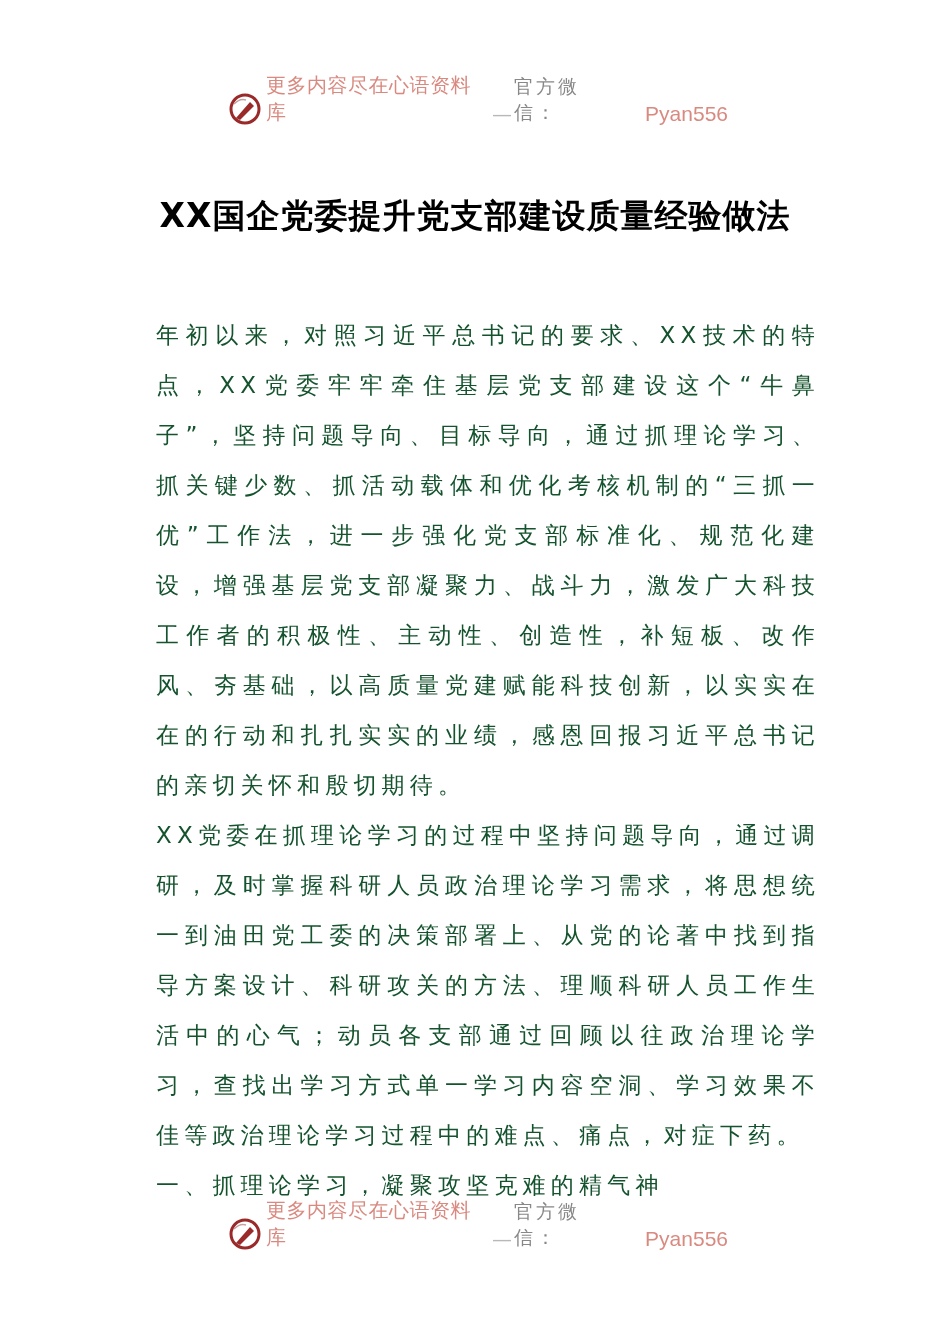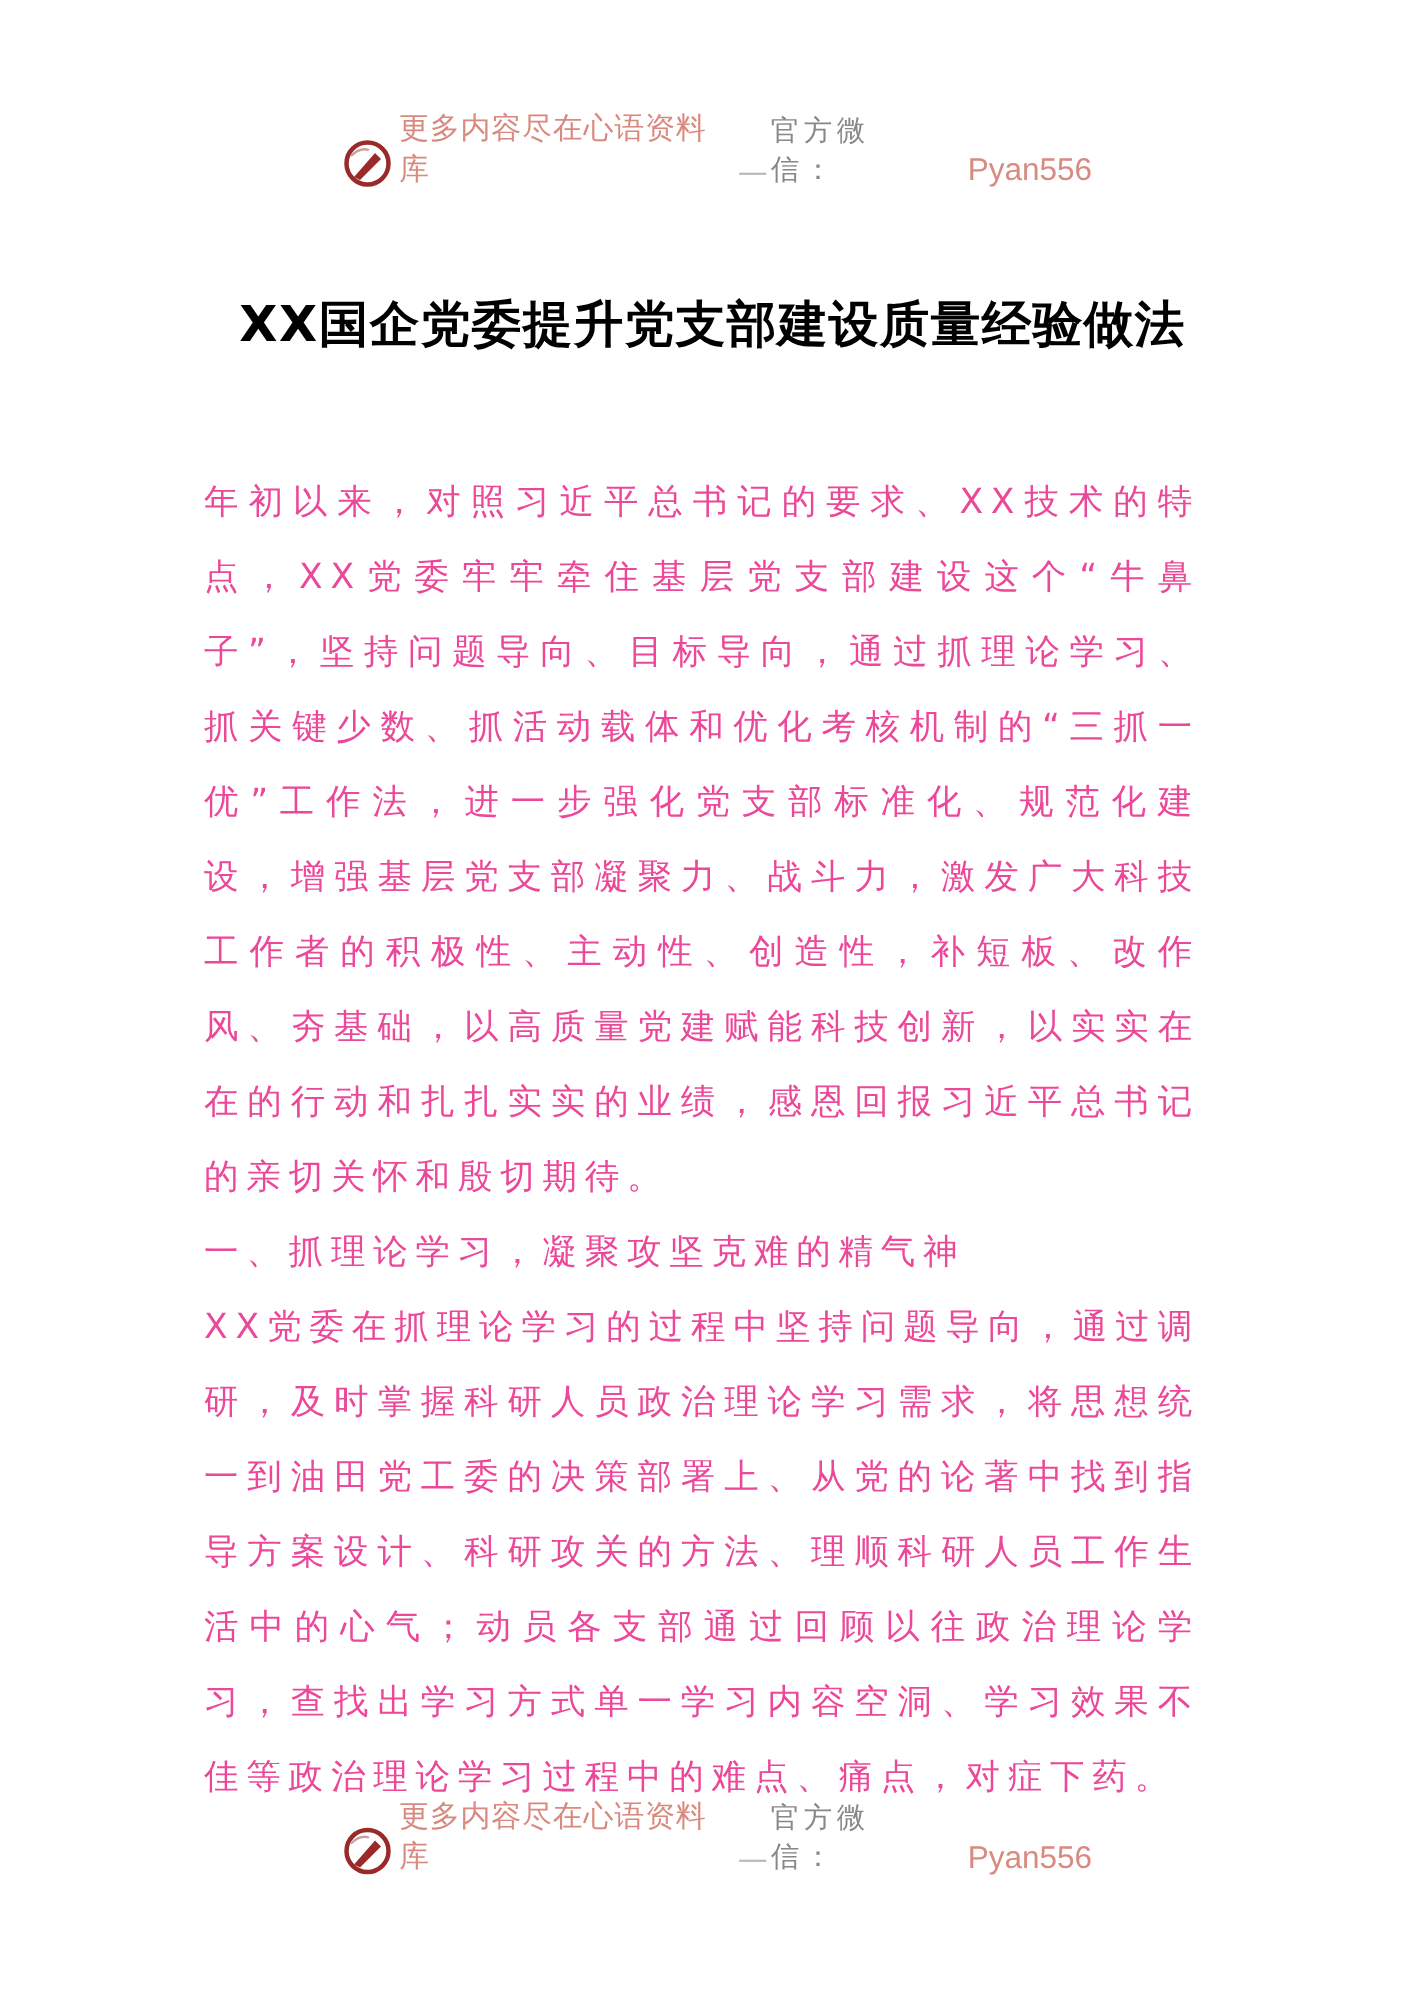--- a/index.html
+++ b/index.html
@@ -12,22 +12,22 @@
   .logo { width: 34px; height: 34px; margin-right: 4px; flex: 0 0 auto; }
   .banner-site { color: #d98a80; font-family: "DejaVu Serif", "Liberation Serif", serif;
                  font-size: 20px; letter-spacing: 0.5px; }
   .banner-dash { color: #b8b8b8; font-size: 20px; margin: 0 2px; }
   .banner-label { color: #888; font-family: Liberation Sans, sans-serif;
                   font-size: 19px; letter-spacing: 3px; }
   .banner-id { color: #d98a80; font-family: "Liberation Sans", sans-serif; font-size: 21px;
                margin-left: 22px; }
   .title { position: absolute; top: 172px; left: 0; width: 950px; text-align: center;
            font-size: 33px; font-weight: bold; letter-spacing: 1px; color: #000; }
-  .body { position: absolute; top: 310px; left: 136px; width: 664px;
-          font-size: 23px; line-height: 50px; letter-spacing: 5.2px; color: #ec4899;
+  .body { position: absolute; top: 310px; left: 156px; width: 664px;
+          font-size: 23px; line-height: 50px; letter-spacing: 5.2px; color: #14532d;
           text-align: justify; }
   .body p { margin: 0; }
 </style>
 </head>
 <body>
 
 <div class="banner top">
   <svg class="logo" viewBox="0 0 34 34">
     <circle cx="17" cy="17" r="14" fill="none" stroke="#9a2a2a" stroke-width="3"></circle>
     <path d="M8 26 L22 10 L26 14 L12 28 Z" fill="#9a2a2a"></path>
@@ -36,22 +36,22 @@
   <span class="banner-site">更多内容尽在心语资料库</span>
   <span class="banner-dash">—</span>
   <span class="banner-label">官方微信：</span>
   <span class="banner-id">Pyan556</span>
 </div>
 
 <h1 class="title">XX国企党委提升党支部建设质量经验做法</h1>
 
 <div class="body">
   <p>年初以来，对照习近平总书记的要求、XX技术的特点，XX党委牢牢牵住基层党支部建设这个“牛鼻子”，坚持问题导向、目标导向，通过抓理论学习、抓关键少数、抓活动载体和优化考核机制的“三抓一优”工作法，进一步强化党支部标准化、规范化建设，增强基层党支部凝聚力、战斗力，激发广大科技工作者的积极性、主动性、创造性，补短板、改作风、夯基础，以高质量党建赋能科技创新，以实实在在的行动和扎扎实实的业绩，感恩回报习近平总书记的亲切关怀和殷切期待。</p>
+  <p>XX党委在抓理论学习的过程中坚持问题导向，通过调研，及时掌握科研人员政治理论学习需求，将思想统一到油田党工委的决策部署上、从党的论著中找到指导方案设计、科研攻关的方法、理顺科研人员工作生活中的心气；动员各支部通过回顾以往政治理论学习，查找出学习方式单一学习内容空洞、学习效果不佳等政治理论学习过程中的难点、痛点，对症下药。</p>
   <p>一、抓理论学习，凝聚攻坚克难的精气神</p>
-  <p>XX党委在抓理论学习的过程中坚持问题导向，通过调研，及时掌握科研人员政治理论学习需求，将思想统一到油田党工委的决策部署上、从党的论著中找到指导方案设计、科研攻关的方法、理顺科研人员工作生活中的心气；动员各支部通过回顾以往政治理论学习，查找出学习方式单一学习内容空洞、学习效果不佳等政治理论学习过程中的难点、痛点，对症下药。</p>
 </div>
 
 <div class="banner bottom">
   <svg class="logo" viewBox="0 0 34 34">
     <circle cx="17" cy="17" r="14" fill="none" stroke="#9a2a2a" stroke-width="3"></circle>
     <path d="M8 26 L22 10 L26 14 L12 28 Z" fill="#9a2a2a"></path>
     <path d="M6 12 Q12 6 18 8" fill="none" stroke="#c9a0a0" stroke-width="1.5"></path>
   </svg>
   <span class="banner-site">更多内容尽在心语资料库</span>
   <span class="banner-dash">—</span>

